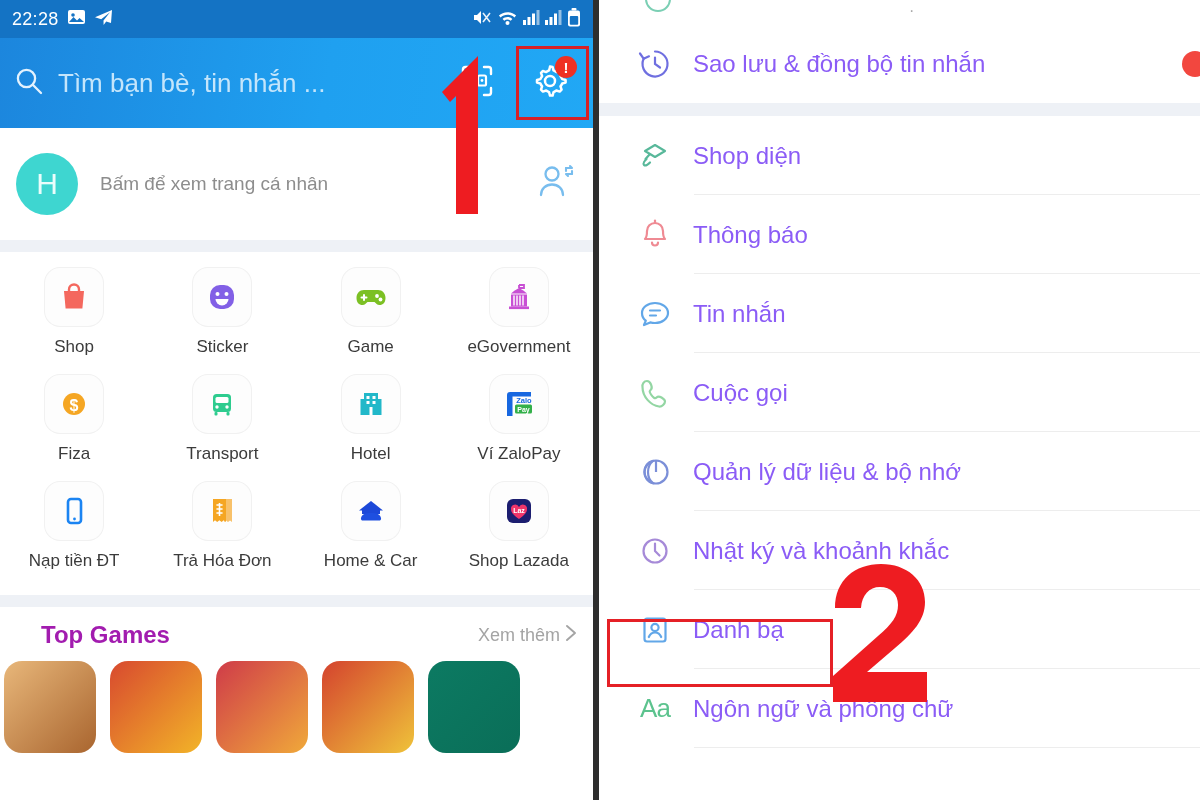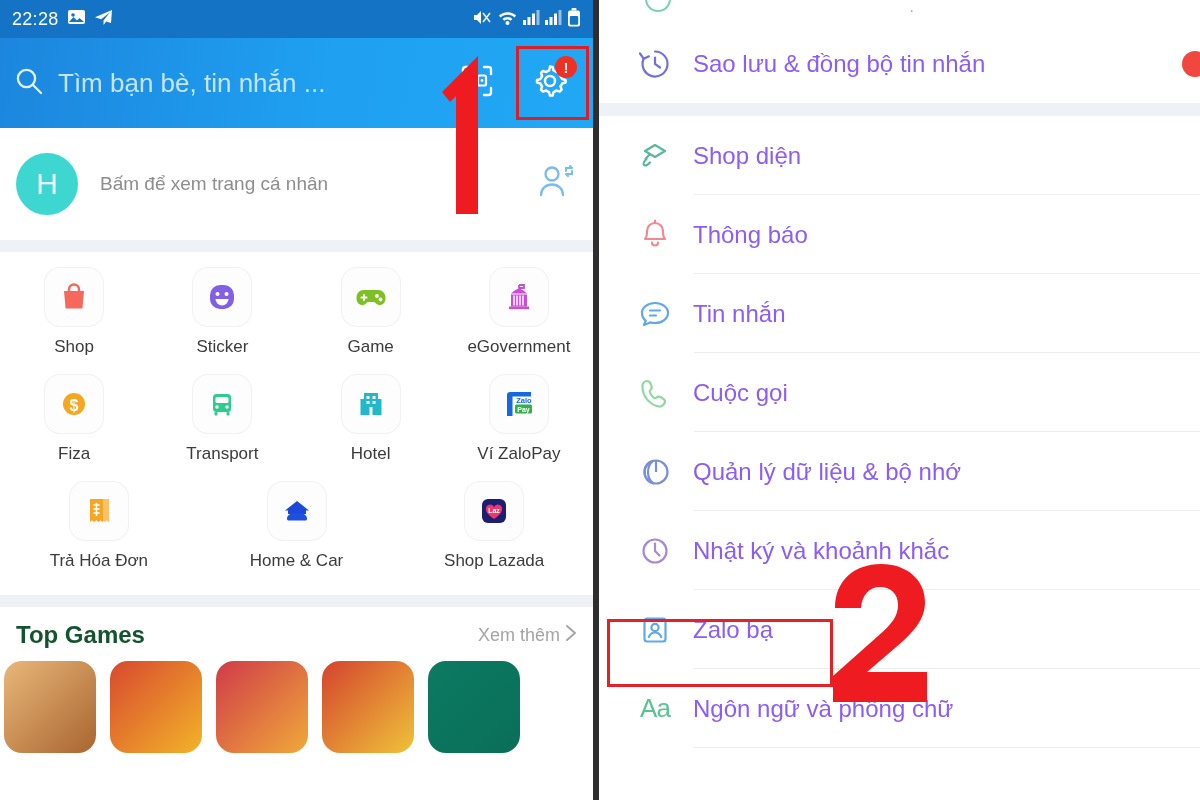--- a/index.html
+++ b/index.html
@@ -48,21 +48,21 @@
   .grid-row { display:flex; }
   .grid-cell { flex:1; display:flex; flex-direction:column; align-items:center;
     padding-bottom:18px; }
   .app-tile { width:58px; height:58px; border-radius:15px; background:#fdfdfd;
     box-shadow:0 0 0 1px #f1f1f1; display:flex; align-items:center; justify-content:center; }
   .app-label { margin-top:11px; font-size:17px; color:#3b3b3b; white-space:nowrap; }
 
   
   .section-head { display:flex; align-items:center; justify-content:space-between;
     padding:14px 16px 12px 16px; }
-  .section-title { font-size:24px; font-weight:bold; color:#14532d; }
+  .section-title { font-size:24px; font-weight:bold; color:#a21caf;margin-left:25px; }
   .section-more { font-size:18px; color:#a4a4a4; display:flex; align-items:center; gap:4px; }
   .games-row { display:flex; gap:14px; padding:0 0 0 4px; }
   .game-thumb { width:92px; height:92px; border-radius:18px; flex:none; }
 
   
   .marker-1 { position:absolute; left:432px; top:52px; z-index:40; }
 
   
   .divider { width:6px; height:800px; background:#2e2e2e; flex:none; }
 
@@ -299,20 +299,29 @@
             </svg>
           </div>
           <div class="app-label">Ví ZaloPay</div>
         </div>
       </div>
 
       <div class="grid-row">
         <div class="grid-cell">
           <div class="app-tile">
             <svg width="34" height="34" viewBox="0 0 34 34">
+                <rect x="11" y="5" width="13" height="24" rx="3" fill="none" stroke="#1b84f2" stroke-width="2.6"></rect>
+                <circle cx="17.5" cy="25" r="1.4" fill="#1b84f2"></circle>
+              </svg>
+          </div>
+          <div class="app-label">Nạp tiền ĐT</div>
+        </div>
+        <div class="grid-cell">
+          <div class="app-tile">
+            <svg width="34" height="34" viewBox="0 0 34 34">
                 <path d="M19 5h8v23l-2-1.6-2 1.6-2-1.6-2 1.6z" fill="#f8c16a"></path>
                 <path d="M8 5h13v23l-2.2-1.7-2.2 1.7-2.2-1.7-2.2 1.7L10 26.3 8 28z" fill="#f5a623"></path>
                 <g stroke="#fff" stroke-width="1.6" stroke-linecap="round">
                   <path d="M12 11h5M12 15h5M12 19h5"></path>
                 </g>
                 <path d="M14.5 9v13" stroke="#fff" stroke-width="1.6"></path>
               </svg>
           </div>
           <div class="app-label">Trả Hóa Đơn</div>
         </div>
@@ -463,21 +472,21 @@
     </div>
 
     <div class="menu-item">
       <span class="menu-icon">
         <svg width="40" height="40" viewBox="0 0 40 40">
           <rect x="9.5" y="8.5" width="21" height="23" rx="2.5" fill="none" stroke="#62a7e8" stroke-width="2.2"></rect>
           <circle cx="20" cy="17.5" r="3.6" fill="none" stroke="#62a7e8" stroke-width="2.2"></circle>
           <path d="M13.8 27c1.2-3 3.4-4.5 6.2-4.5s5 1.5 6.2 4.5" fill="none" stroke="#62a7e8" stroke-width="2.2" stroke-linecap="round"></path>
         </svg>
       </span>
-      <span class="menu-label">Zalo bạ</span>
+      <span class="menu-label">Danh bạ</span>
       <span class="menu-sep"></span>
     </div>
 
     <div class="menu-item">
       <span class="menu-icon aa-icon">Aa</span>
       <span class="menu-label">Ngôn ngữ và phông chữ</span>
       <span class="menu-sep"></span>
     </div>
 
     <div class="redbox-danhba"></div>

